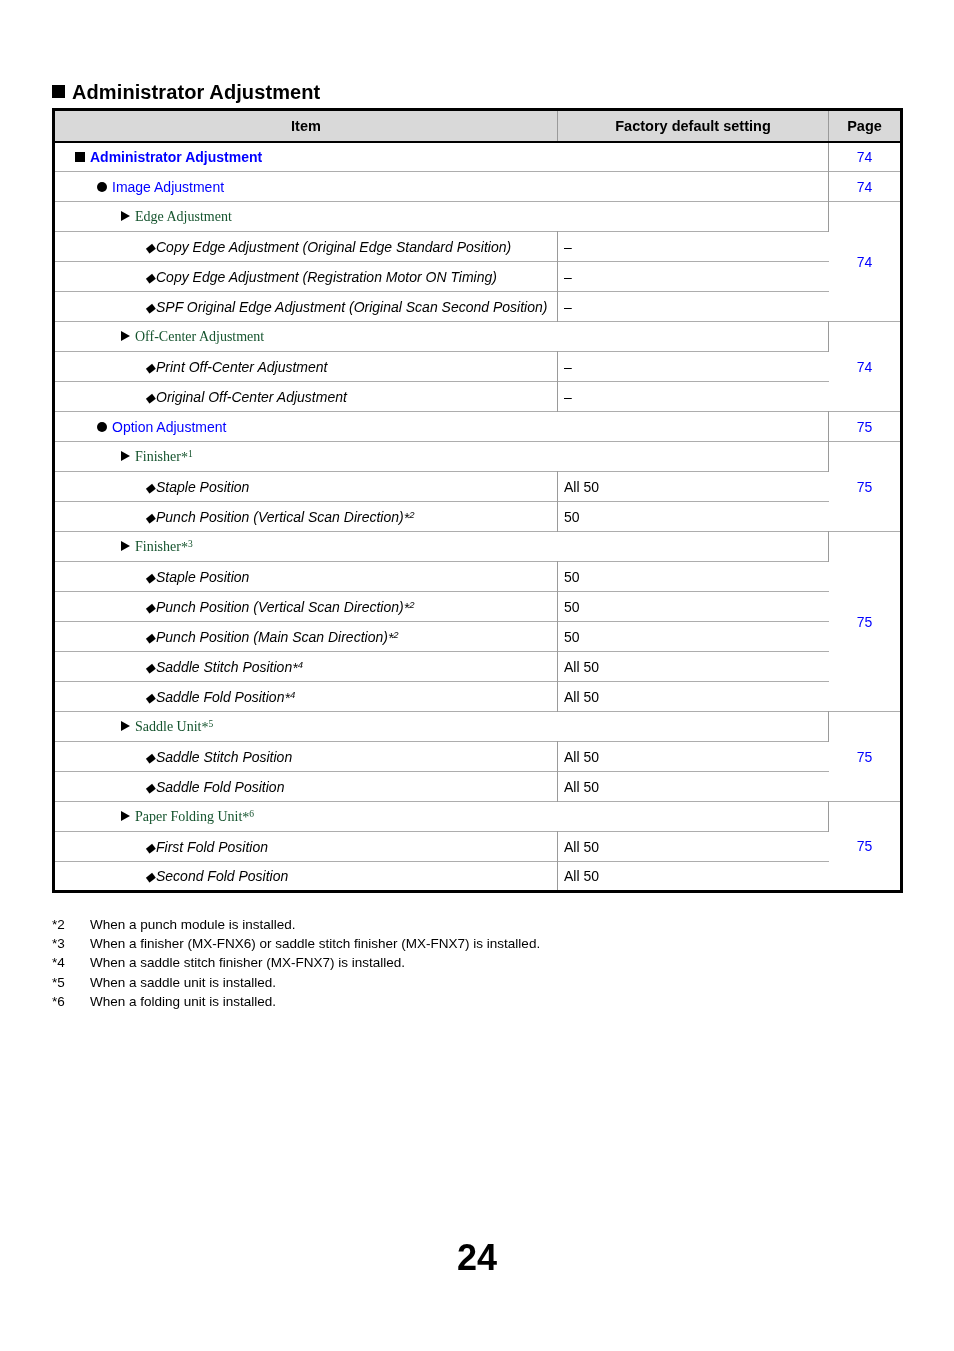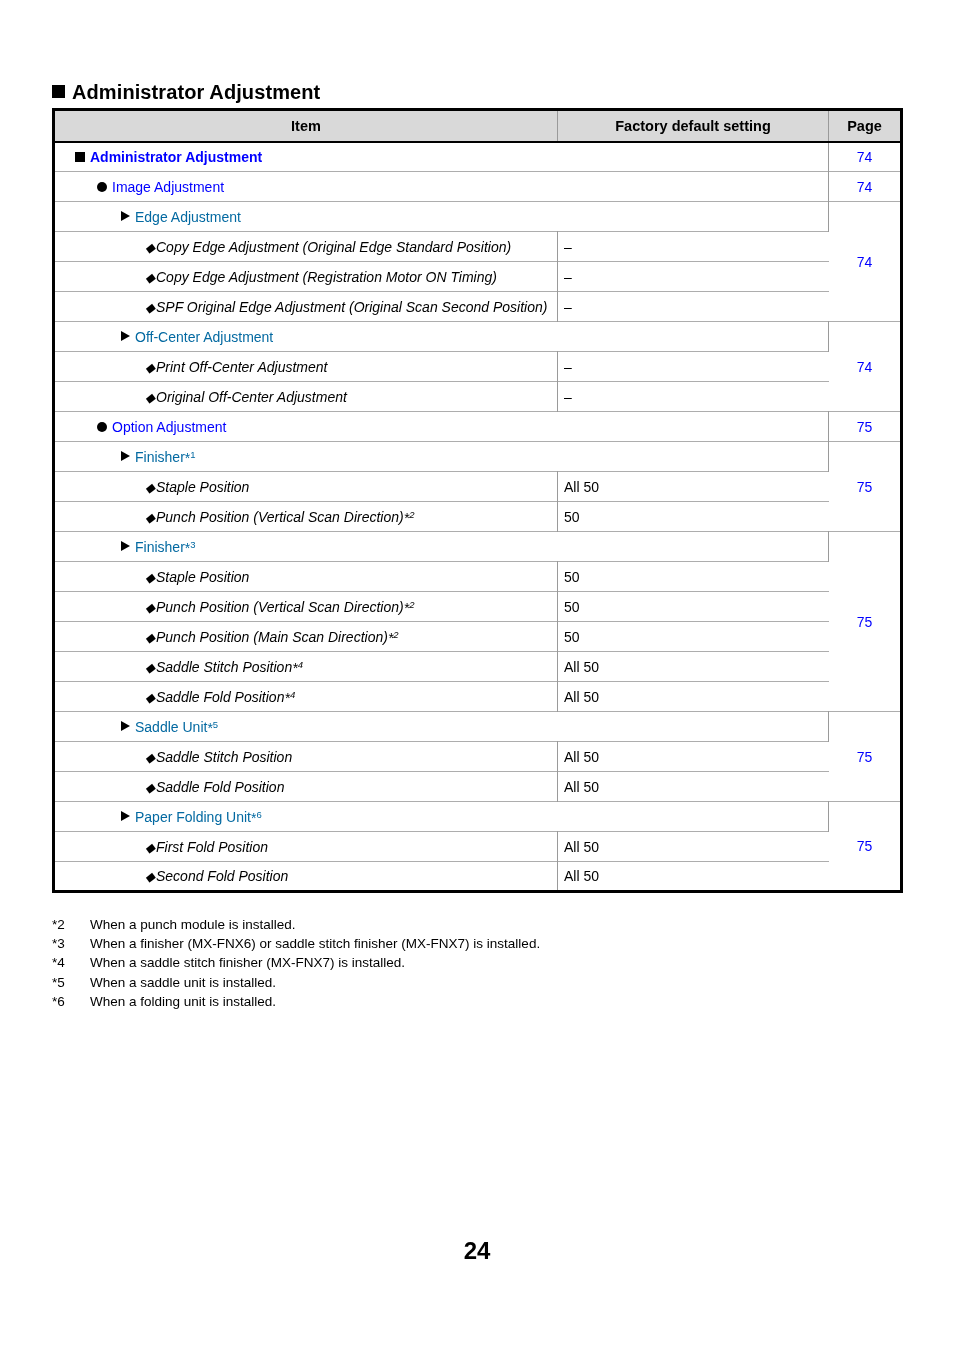--- a/index.html
+++ b/index.html
@@ -95,21 +95,21 @@
   td.page {
     text-align: center;
     color: #0000ff;
     font-size: 14px;
     vertical-align: middle;
   }
 
   
   .lvl1 { padding-left: 14px; font-weight: bold; color: #0000ff; }
   .lvl2 { padding-left: 36px; color: #0000ff; }
-  .lvl3 { padding-left: 60px; color: #0369a1; }
+  .lvl3 { padding-left: 60px; color: #14532d; font-family: Liberation Serif, serif; }
   .lvl4 { padding-left: 84px; color: #000000; font-style: italic; }
 
   .mk {
     display: inline-block;
     margin-right: 5px;
     color: #000000;
     font-weight: normal;
   }
   .mk-square {
     width: 10px; height: 10px;
@@ -164,21 +164,21 @@
     width: 38px;
   }
 
   
   .folio {
     position: absolute;
     left: 0;
     top: 1237px;
     width: 954px;
     text-align: center;
-    font-size: 24px;
+    font-size: 36px;
     font-weight: bold;
   }
 </style>
 </head>
 <body>
 
 <div class="page">
 
   <h1 class="page-heading">
     <span class="sq"></span><span>Administrator Adjustment</span>

